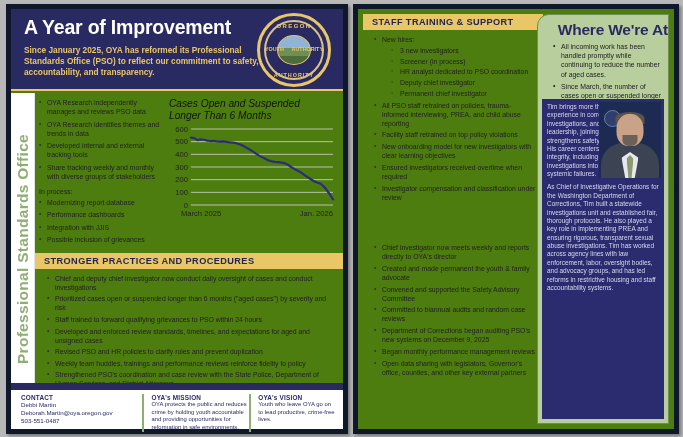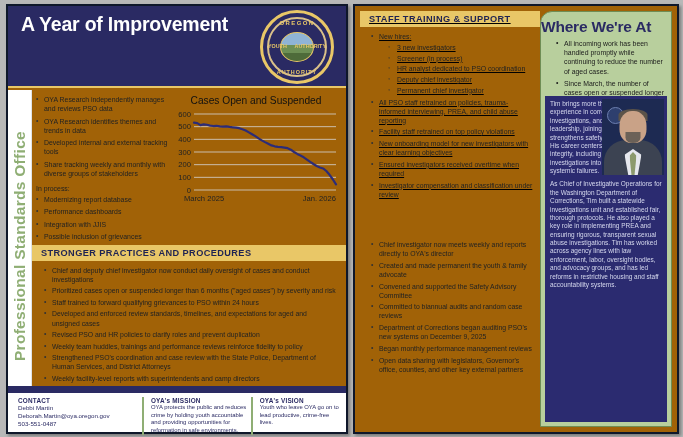--- a/index.html
+++ b/index.html
@@ -7,22 +7,22 @@
     width: 683px; height: 437px;
     background: #b8b8b8;
     font-family: "Liberation Sans", sans-serif;
     overflow: hidden;
   }
   .stage { position: relative; width: 683px; height: 437px; }
 
   
   .panel {
     position: absolute;
-    background: #a16207;
-    border: 2px solid #0f172a;
+    background: #4d7c0f;
+    border: 5px solid #0f172a;
     box-shadow: 2px 2px 3px rgba(0,0,0,.35);
   }
   .gold-bar {
     background: #e9c767;
     color: #1f2352;
     font-size: 9.2px;
     font-weight: bold;
     letter-spacing: .4px;
     padding: 3px 0 3px 9px;
   }
@@ -114,27 +114,27 @@
   .left-body { position: absolute; left: 24px; top: 84px; right: 0; bottom: 46px; }
 
   .section-better { padding: 0; }
   .better-cols { display: flex; padding: 5px 6px 0 4px; }
   .better-left { width: 140px; font-size: 6.9px; color: #222; line-height: 1.33; }
   .better-left ul li { margin-bottom: 3.2px; }
   .inproc-label { margin: 6px 0 2px 0; font-size: 6.9px; color: #222; }
   .better-right { flex: 1; padding-left: 4px; }
 
   .chart-title {
-    text-align: center; font-size: 10.2px; color: #111;
-    line-height: 1.18; margin-bottom: 1px;
+    font-size: 10.2px; color: #111;
+    line-height: 1.18; margin-bottom: 1px; font-style: italic;
   }
   .chart-wrap { position: relative; height: 96px; }
   .chart-svg { display: block; }
 
-  .section-stronger { }
+  .section-stronger { margin-top: 5px; }
   .stronger-list {
     padding: 5px 10px 2px 12px;
     font-size: 6.85px; color: #222; line-height: 1.34;
   }
   .stronger-list li { margin-bottom: 2.4px; }
 
   
   .footer-bar {
     position: absolute; left: 0; right: 0; bottom: 0;
     height: 46px; background: #ffffff;
@@ -146,21 +146,21 @@
   .fcol.c2 { width: 112px; padding-left: 7px; border-left: 2px solid #8fae74; }
   .fcol.c3 { width: 92px; padding-left: 7px; border-left: 2px solid #8fae74; }
   .fcol h4 { font-size: 6.4px; color: #2a2a63; font-weight: bold; letter-spacing: .2px; }
   .fcol p { font-size: 5.9px; color: #2a2a63; line-height: 1.3; }
   .fcol.c1 p { font-size: 6.2px; }
 
   
   #right-panel { left: 353px; top: 4px; width: 326px; height: 430px; }
   .rp-inner { position: relative; width: 100%; height: 100%; padding: 5px; }
 
-  .r-left { position: absolute; left: 5px; top: 5px; width: 180px; bottom: 22px; text-decoration: underline; }
+  .r-left { position: absolute; left: 5px; top: 5px; width: 180px; bottom: 22px; }
   .r-right {
     position: absolute; right: 5px; top: 5px; width: 132px; bottom: 5px;
     background: #b8cf9d;
     border: 1px solid #6f8d55;
     border-radius: 12px 0 0 0;
   }
 
   .staff-list {
     padding: 5px 6px 0 11px;
     font-size: 6.85px; color: #222; line-height: 1.33;
@@ -171,21 +171,21 @@
 
   .oversight-wrap { position: absolute; left: 0; right: 0; top: 224px; }
   .oversight-list {
     padding: 5px 6px 0 11px;
     font-size: 6.85px; color: #222; line-height: 1.33;
   }
   .oversight-list li { margin-bottom: 2.6px; }
 
   .where-title {
     color: #2a2a63; font-size: 15.5px; font-weight: bold;
-    text-align: left; padding: 6px 0 3px 0; letter-spacing: -.2px;
+    text-align: right; padding: 6px 0 3px 0; letter-spacing: -.2px;
   }
   .where-list {
     padding: 0 7px 0 15px;
     font-size: 6.9px; color: #1b1b1b; line-height: 1.33;
   }
   .where-list li { margin-bottom: 3px; }
   .where-list li::before { color: #1b1b1b; }
 
   .meet-title {
     color: #2a2a63; font-size: 11.6px; font-weight: bold;
@@ -250,20 +250,21 @@
 </style>
 </head>
 <body>
 
 <div class="stage">
 
   <div class="panel" id="left-panel">
 
     <div class="hero">
       <h1>A Year of Improvement</h1>
+      <p>Since January 2025, OYA has reformed its Professional Standards Office (PSO) to reflect our commitment to safety, accountability, and transparency.</p>
       <div class="seal">
         <div class="ring"></div>
         <div class="txt-top">OREGON</div>
         <div class="photo"></div>
         <div class="txt-l">YOUTH</div>
         <div class="txt-r">AUTHORITY</div>
         <div class="txt-bot">AUTHORITY</div>
       </div>
     </div>
 
@@ -287,20 +288,21 @@
               <li>Modernizing report database</li>
               <li>Performance dashboards</li>
               <li>Integration with JJIS</li>
               <li>Possible inclusion of grievances</li>
             </ul>
           </div>
 
           <div class="better-right">
             <div class="chart-title">
               <div>Cases Open and Suspended</div>
+              <div>Longer Than 6 Months</div>
             </div>
             <div class="chart-wrap">
               <svg class="chart-svg" id="chart" width="168" height="96" viewBox="0 0 168 96">
                   <line x1="22" x2="164" y1="82" y2="82" stroke="#d6d6d6" stroke-width="0.8"></line>
                   <text x="19" y="84.8" text-anchor="end" font-size="7.6" fill="#222" font-family="&quot;Liberation Sans&quot;, sans-serif">0</text>
                   <line x1="22" x2="164" y1="69.33333333333333" y2="69.33333333333333" stroke="#d6d6d6" stroke-width="0.8"></line>
                   <text x="19" y="72.13333333333333" text-anchor="end" font-size="7.6" fill="#222" font-family="&quot;Liberation Sans&quot;, sans-serif">100</text>
                   <line x1="22" x2="164" y1="56.66666666666667" y2="56.66666666666667" stroke="#d6d6d6" stroke-width="0.8"></line>
                   <text x="19" y="59.46666666666667" text-anchor="end" font-size="7.6" fill="#222" font-family="&quot;Liberation Sans&quot;, sans-serif">200</text>
                   <line x1="22" x2="164" y1="44" y2="44" stroke="#d6d6d6" stroke-width="0.8"></line>

